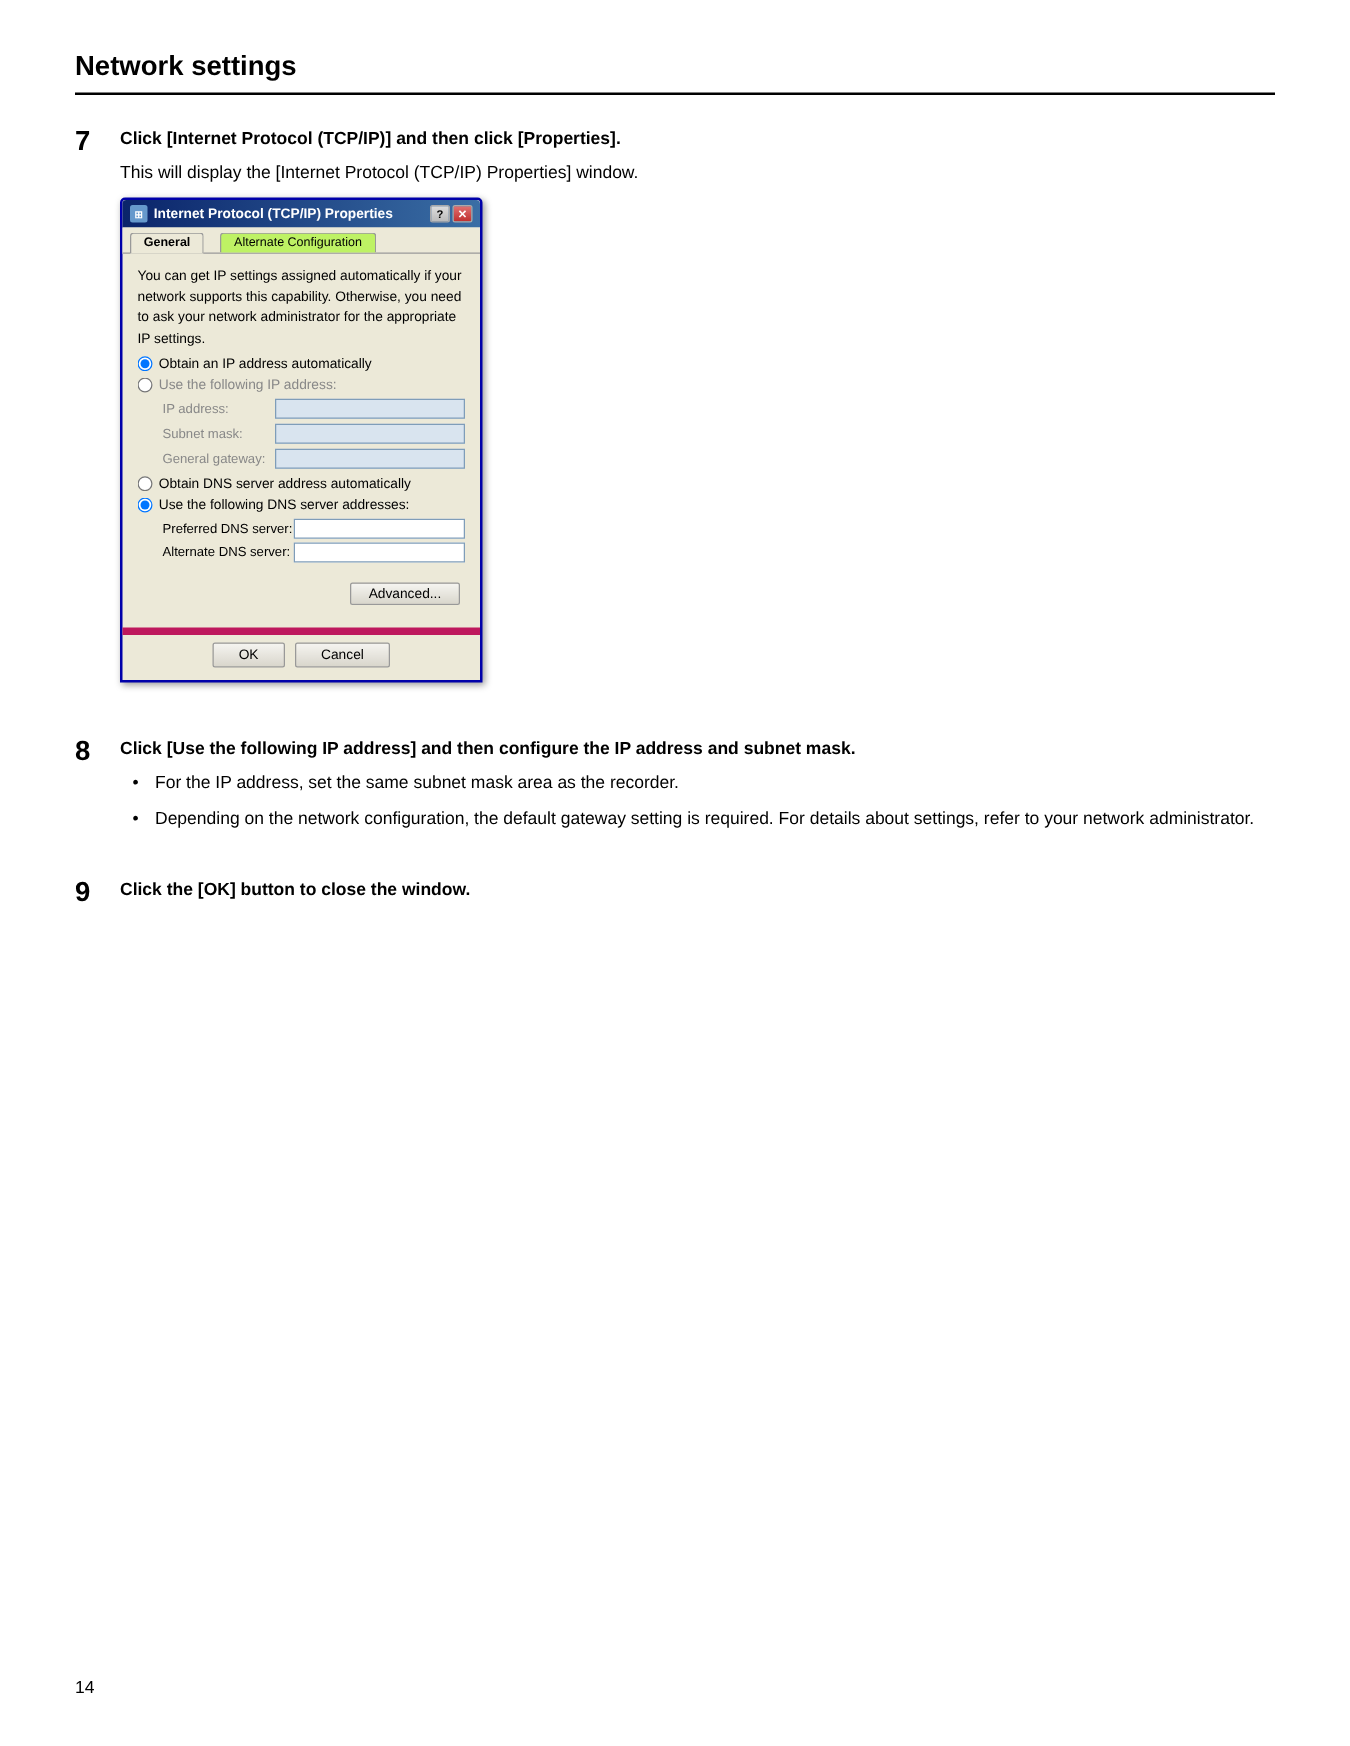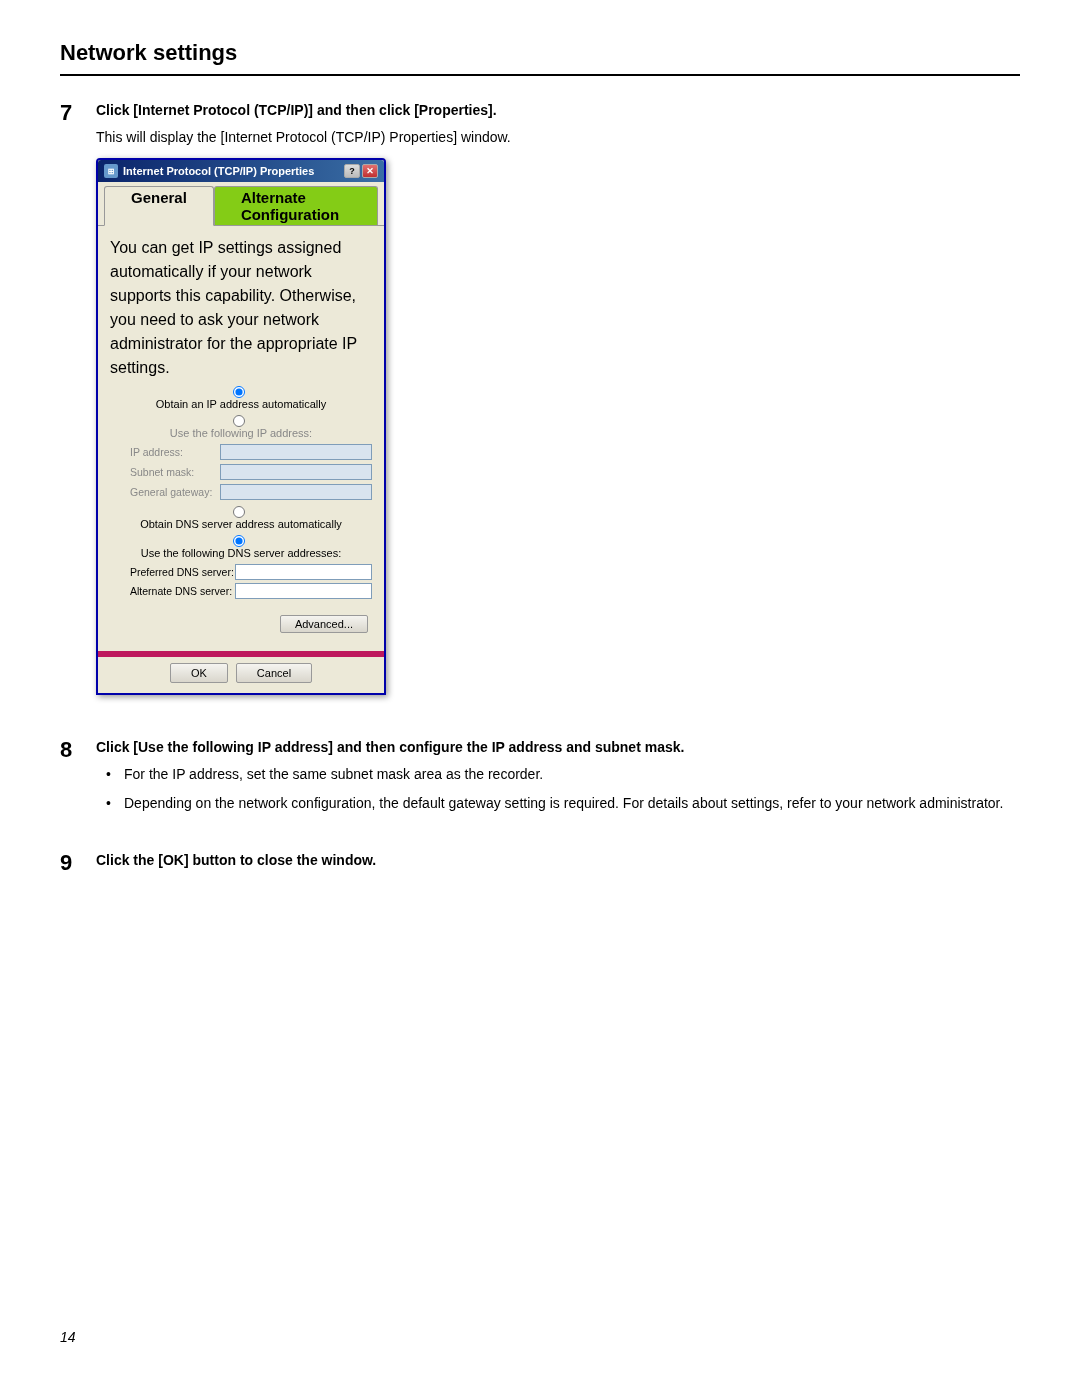--- a/index.html
+++ b/index.html
@@ -149,60 +149,58 @@
     }
 
     .dialog-tabs {
       display: flex;
       border-bottom: 1px solid #999;
       padding: 4px 6px 0 6px;
       background: #ece9d8;
     }
 
     .dialog-tab {
-      padding: 2px 26px;
+      padding: 2px 10px;
       border: 1px solid #999;
       border-bottom: none;
       border-radius: 3px 3px 0 0;
-      font-size: 15px;
+      font-size: 10px;
       cursor: pointer;
-      margin-right: 0;
+      margin-right: 13px;
     }
 
     .dialog-tab.active {
       background: #ece9d8;
       font-weight: bold;
       border-bottom: 1px solid #ece9d8;
       margin-bottom: -1px;
       z-index: 1;
       position: relative;
     }
 
     .dialog-tab.inactive {
-      background: #84cc16;
-      font-weight: bold;
+      background: #bef264;
     }
 
     .dialog-body {
       padding: 10px 12px;
     }
 
     .dialog-desc {
-      font-size: 16px;
+      font-size: 11px;
       line-height: 1.4;
       margin-bottom: 10px;
       color: #000;
     }
 
     .radio-row {
       display: flex;
       align-items: center;
       margin-bottom: 5px;
       font-size: 11px;
-      flex-direction: column;
     }
 
     .radio-row input[type="radio"] {
       margin-right: 5px;
       width: 12px;
       height: 12px;
     }
 
     .radio-row label {
       font-size: 11px;
@@ -291,25 +289,24 @@
       padding: 3px 20px;
       font-size: 11px;
       background: linear-gradient(to bottom, #f5f4f0, #d9d6cc);
       border: 1px solid #999;
       border-radius: 2px;
       cursor: pointer;
     }
 
     .page-number {
       position: fixed;
-      bottom: 52px;
+      bottom: 40px;
       left: 60px;
       font-size: 14px;
       font-weight: normal;
-      font-style: italic;
     }
 
   </style>
 </head>
 <body>
 
 <h1 class="page-title">Network settings</h1>
 
 <div class="step">
   <div class="step-number">7</div>

